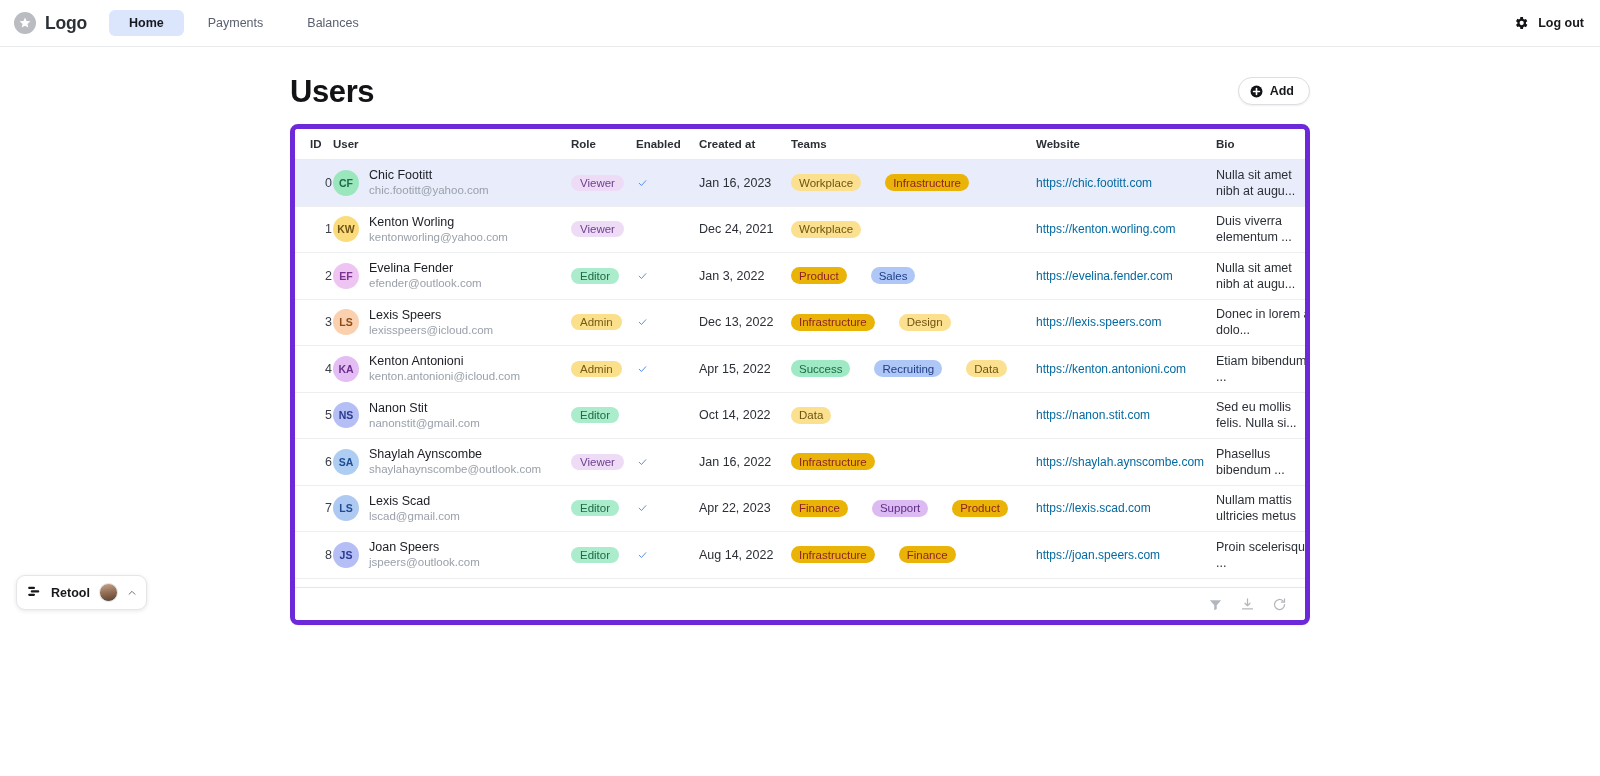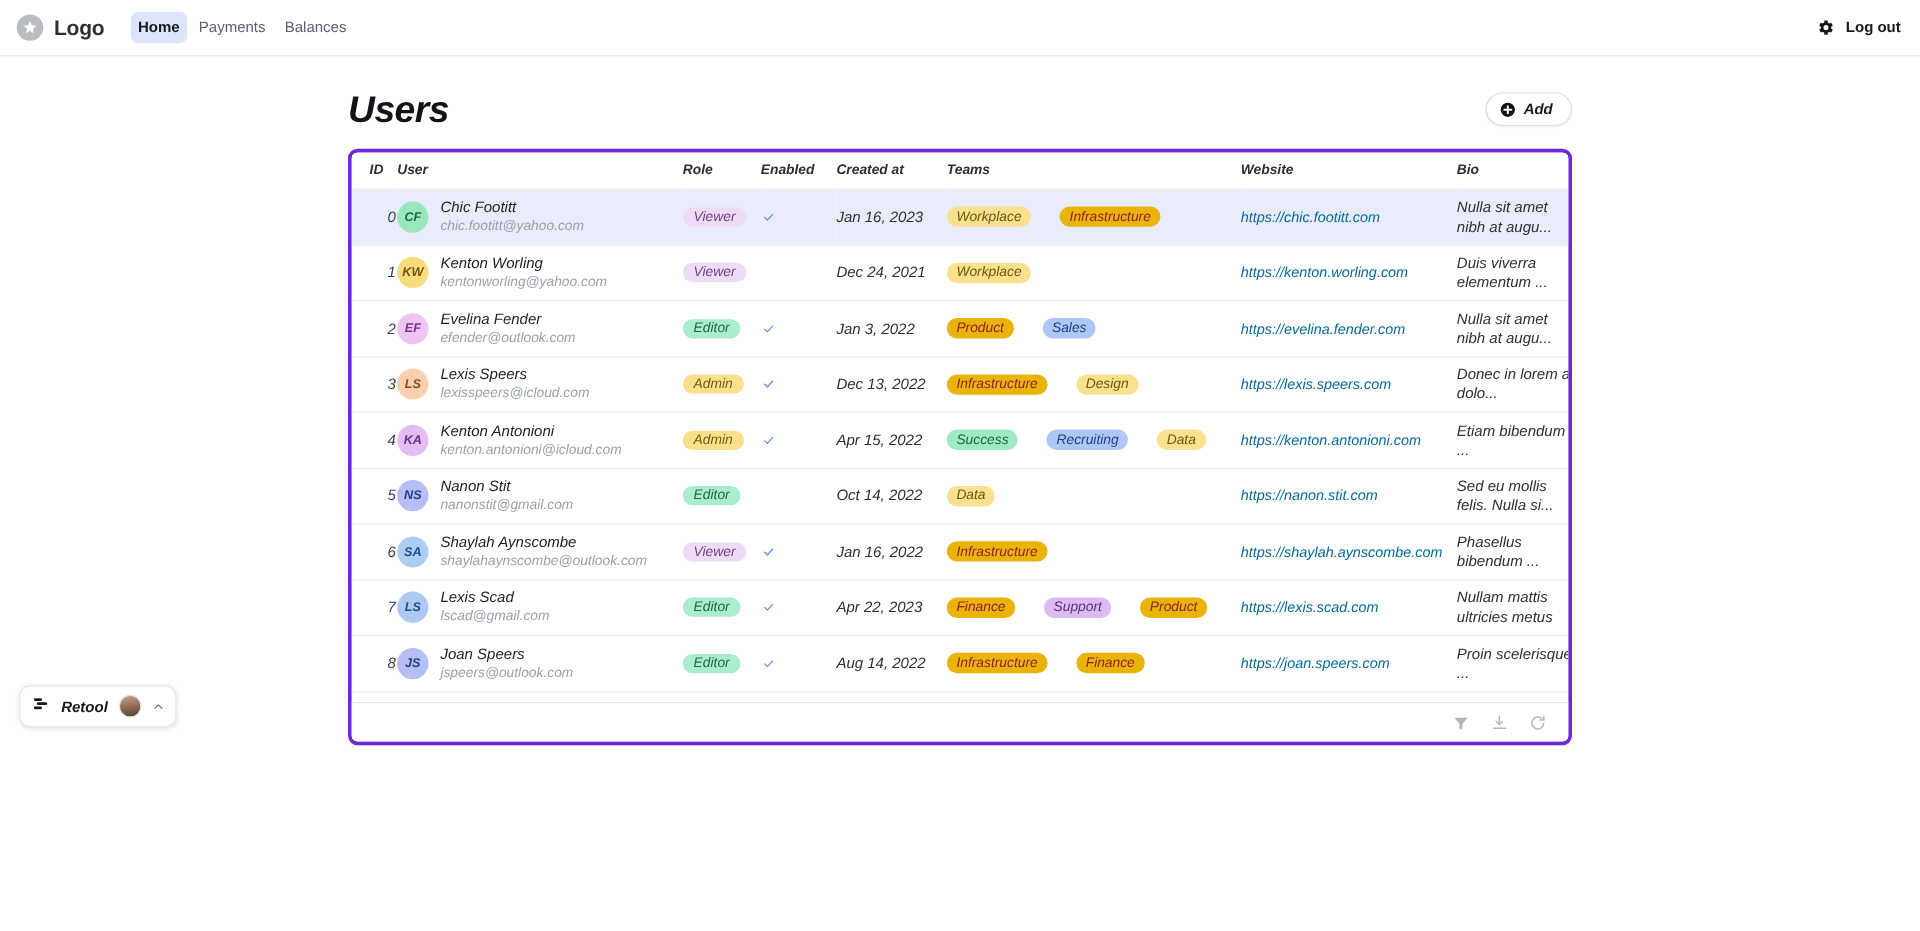--- a/index.html
+++ b/index.html
@@ -24,52 +24,52 @@
   .logo-mark {
     width: 22px; height: 22px; border-radius: 50%;
     background: #b9bcc0;
     display: flex; align-items: center; justify-content: center;
   }
   .logo-mark svg { display: block; }
   .brand-name { font-size: 17.5px; font-weight: bold; color: #2b2f36; letter-spacing: -0.2px; }
 
   .navlinks { display: flex; align-items: center; gap: 4px; }
   .navlink {
-    font-size: 12.5px; color: #5a6070; padding: 6px 6px;
+    font-size: 12.5px; color: #5a6070; padding: 6px 20px;
     border-radius: 6px; cursor: pointer; white-space: nowrap;
   }
   .navlink.active { background: #dbe6fd; color: #17191d; font-weight: bold; }
 
   .topbar-right { margin-left: auto; display: flex; align-items: center; gap: 9px; }
   .gear { width: 16px; height: 16px; cursor: pointer; display: block; }
   .logout { font-size: 12.5px; font-weight: bold; color: #17191d; cursor: pointer; }
 
   
-  .page { position: relative; width: 1600px; font-style: italic; }
+  .page { position: relative; width: 1600px; }
   .content { width: 1020px; margin: 0 auto; padding-top: 27px; }
 
   .page-head {
     display: flex; align-items: flex-end; justify-content: space-between;
     padding-bottom: 14px;
   }
   .page-title { font-size: 31px; font-weight: bold; color: #111317; letter-spacing: -0.4px; }
 
   .add-btn {
     display: inline-flex; align-items: center; gap: 7px;
     background: #fff; border: 1px solid #dcdee1; border-radius: 17px;
     padding: 6px 15px 6px 11px; cursor: pointer;
     box-shadow: 0 1px 2px rgba(16,20,28,.07);
     font-size: 12.5px; font-weight: bold; color: #17191d;
     margin-bottom: 5px;
   }
   .plus-circle { width: 13px; height: 13px; display: block; }
 
   
   .card {
-    border: 3px solid #6d28d9; border-radius: 8px;
+    border: 5px solid #6d28d9; border-radius: 8px;
     background: #fff; overflow: hidden;
     box-shadow: 0 1px 2px rgba(16,20,28,.04);
   }
   .tbl-scroll { height: 458px; overflow: hidden; position: relative; }
   table { width: 100%; border-collapse: collapse; table-layout: fixed; }
 
   thead th {
     font-size: 11.5px; font-weight: bold; color: #2b2f36;
     text-align: left; padding: 9px 0 9px 0;
     border-bottom: 1px solid #e9eaec; background: #fff;

